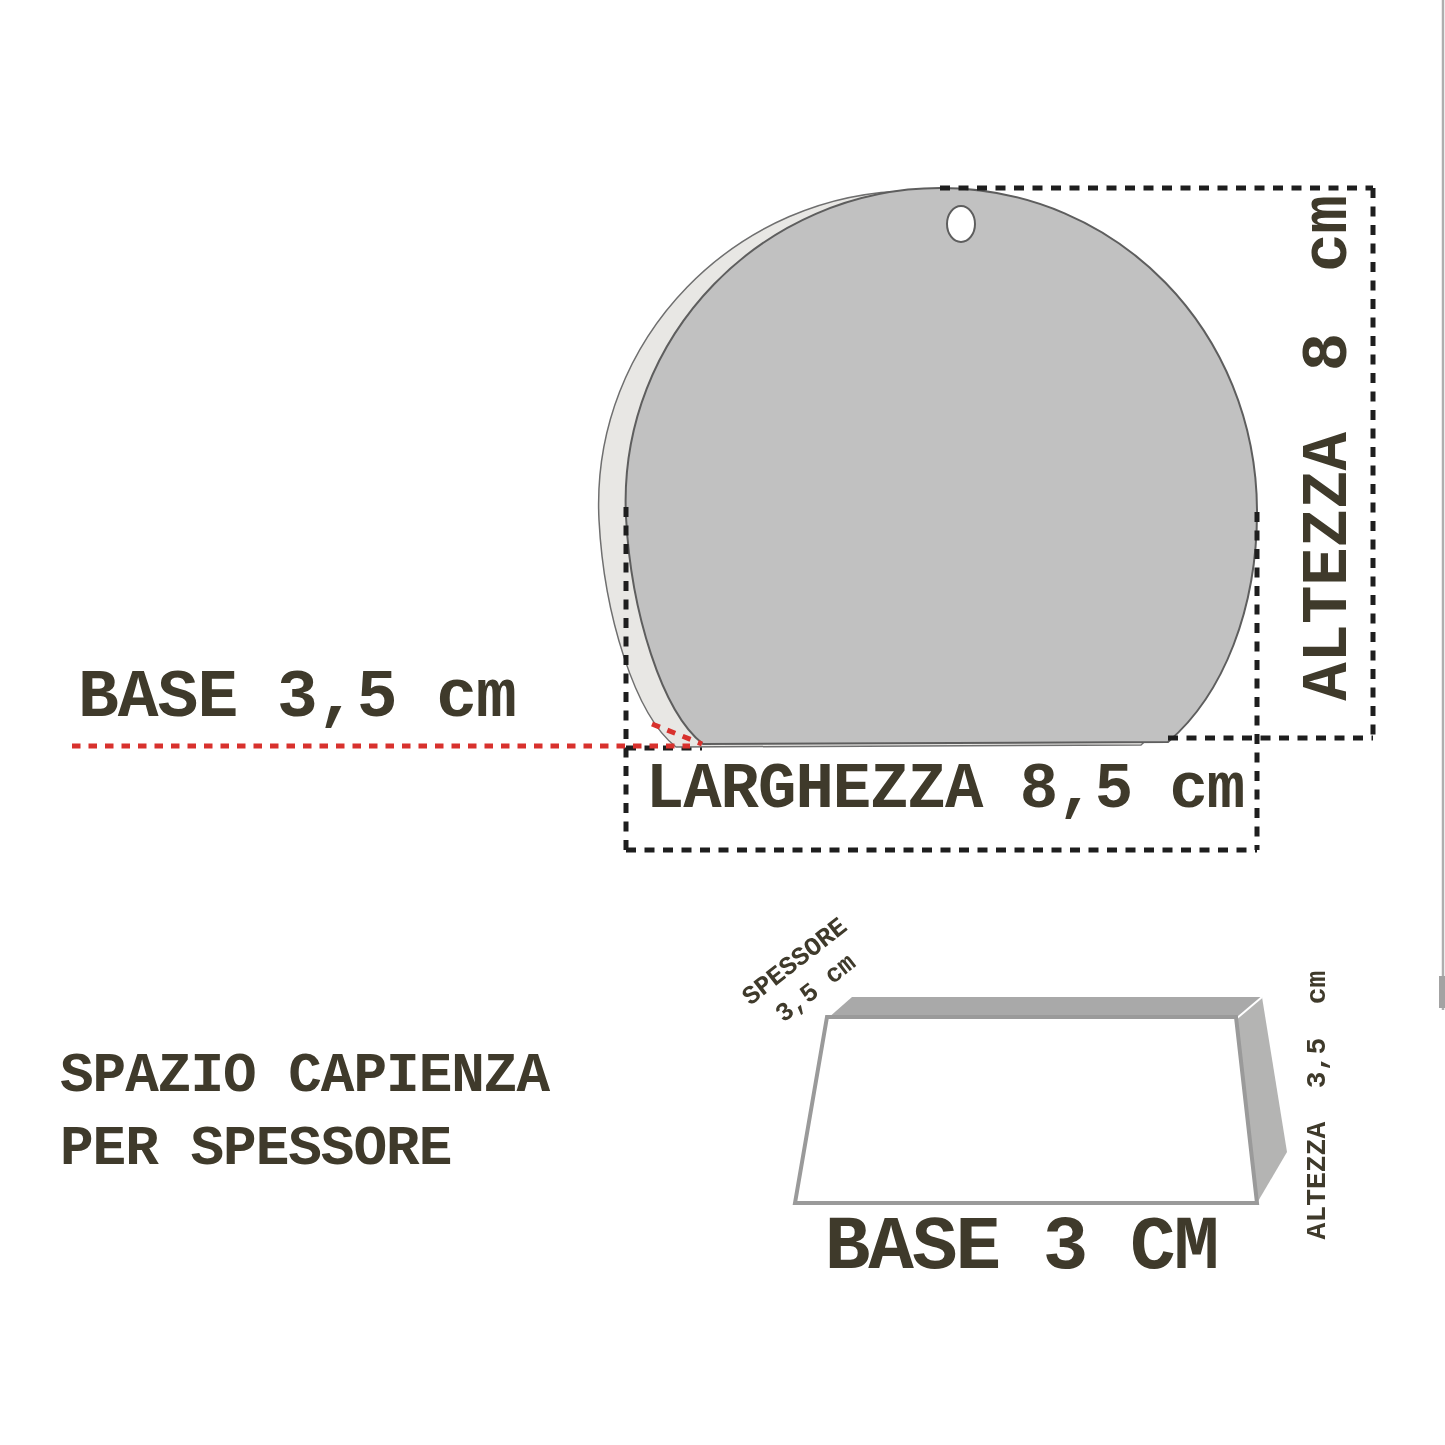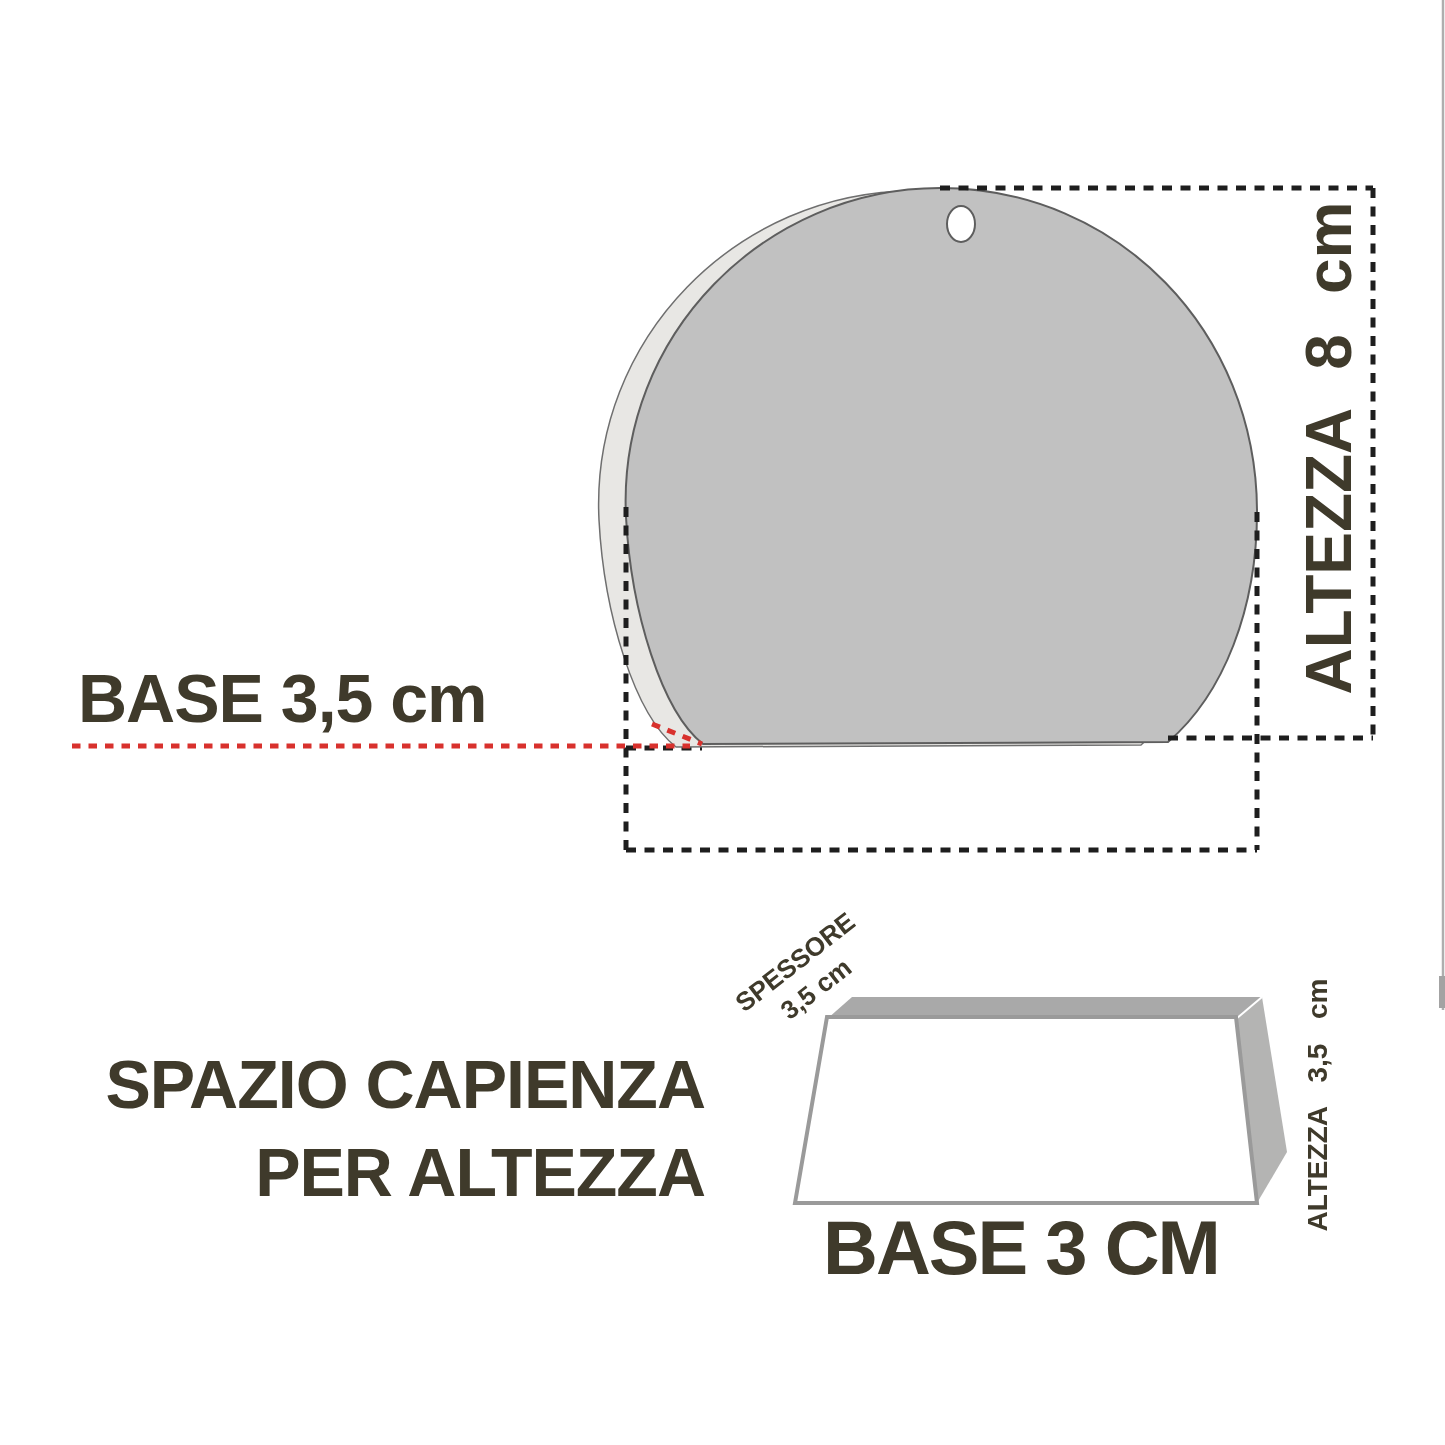--- a/index.html
+++ b/index.html
@@ -10,41 +10,41 @@
     --shape-depth-gray:#e8e7e4;
     --tray-top-gray:#a9a9a9;
     --tray-side-gray:#b4b4b3;
   }
   html,body{margin:0;padding:0;background:#ffffff;}
   #canvas{
     position:relative;
     width:1445px;height:1445px;
     overflow:hidden;
     background:#ffffff;
-    font-family:Liberation Sans, sans-serif;
+    font-family:Liberation Mono, monospace;
   }
   #scene{position:absolute;left:0;top:0;}
   .lbl{
     position:absolute;
     color:var(--ink);
     font-weight:bold;
     line-height:1;
     white-space:nowrap;
   }
   .dashK{stroke:var(--dimension-dash);stroke-width:5;stroke-dasharray:10 8.5;fill:none;}
   .dashR{stroke:var(--accent-red);stroke-width:5;stroke-dasharray:8.5 8;fill:none;}
   .front-shape{fill:var(--shape-front-gray);stroke:#5e5e5e;stroke-width:2;}
   .back-shape{fill:var(--shape-depth-gray);stroke:#6f6f6f;stroke-width:1.5;}
   .tray-top{fill:var(--tray-top-gray);}
   .tray-side{fill:var(--tray-side-gray);}
   .tray-front{fill:#ffffff;stroke:#9a9a9a;stroke-width:4;}
   #lbl-base35{left:78px;top:664px;font-size:68px;letter-spacing:-1px;}
   #lbl-larghezza{left:625px;top:758px;width:640px;text-align:center;font-size:64px;letter-spacing:-1px;}
   #lbl-altezza8{left:1329px;top:448px;transform:translate(-50%,-50%) rotate(-90deg);font-size:64px;word-spacing:.35em;}
-  #lbl-spazio{left:60px;top:1040px;width:645px;text-align:right;font-size:68px;line-height:1.3;letter-spacing:-1px;}
+  #lbl-spazio{left:60px;top:1040px;width:645px;text-align:left;font-size:56px;line-height:1.3;letter-spacing:-1px;}
   #lbl-spessore{left:806px;top:976px;transform:translate(-50%,-50%) rotate(-38deg);font-size:26px;text-align:center;line-height:1.3;}
   #lbl-altezza35{left:1318px;top:1105px;transform:translate(-50%,-50%) rotate(-90deg);font-size:28px;word-spacing:.6em;}
   #lbl-base7{left:1021px;top:1210px;transform:translateX(-50%);font-size:76px;letter-spacing:-2px;}
 </style>
 </head>
 <body>
 
 <div id="canvas">
 
   <svg id="scene" width="1445" height="1445" viewBox="0 0 1445 1445">
@@ -72,26 +72,27 @@
     <path class="tray-side" d="M 1236 1019 L 1262 997 L 1287 1152 L 1257 1203 Z"></path>
     <line x1="1236" y1="1019" x2="1262" y2="997" stroke="#ffffff" stroke-width="2"></line>
     <path class="tray-front" d="M 827 1017 L 1236 1017 L 1257 1203 L 795 1203 Z"></path>
 
     <line x1="1443" y1="0" x2="1443" y2="1010" stroke="#aeaeae" stroke-width="2.5"></line>
     <line x1="1442" y1="976" x2="1442" y2="1008" stroke="#a3a3a3" stroke-width="6"></line>
   </svg>
 
   <div class="lbl" id="lbl-base35">BASE 3,5 cm</div>
 
+  <div class="lbl" id="lbl-larghezza">LARGHEZZA 8,5 cm</div>
 
   <div class="lbl" id="lbl-altezza8">ALTEZZA 8 cm</div>
 
   <div class="lbl" id="lbl-spazio">
     <div>SPAZIO CAPIENZA</div>
-    <div>PER ALTEZZA</div>
+    <div>PER SPESSORE</div>
   </div>
 
   <div class="lbl" id="lbl-spessore">
     <div>SPESSORE</div>
     <div>3,5 cm</div>
   </div>
 
   <div class="lbl" id="lbl-altezza35">ALTEZZA 3,5 cm</div>
 
   <div class="lbl" id="lbl-base7">BASE 3 CM</div>

